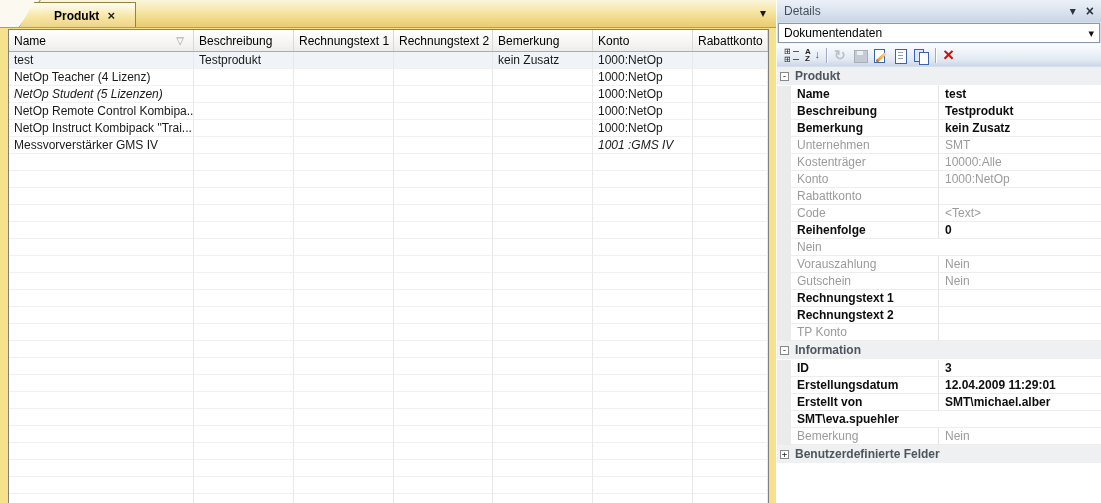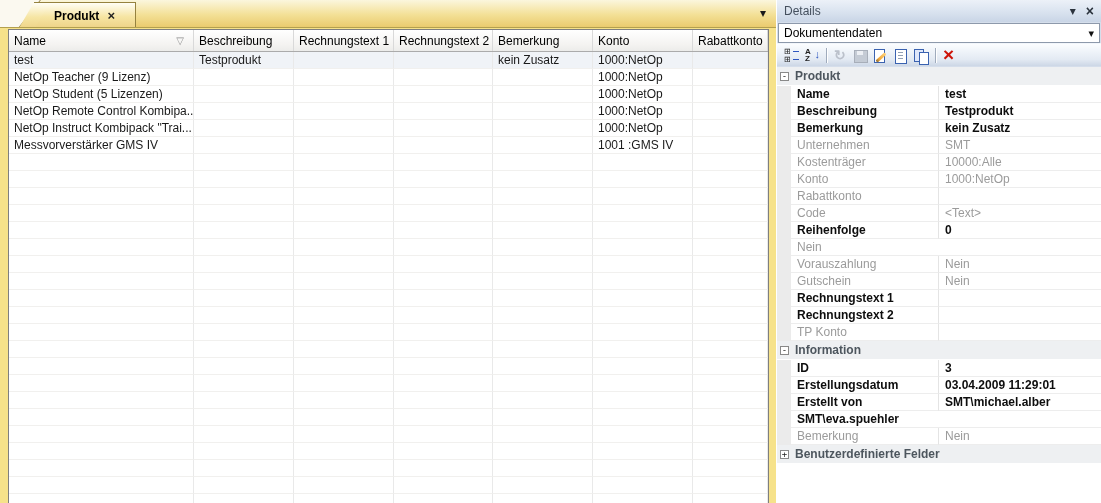--- a/index.html
+++ b/index.html
@@ -115,30 +115,30 @@
             <div class="tr selected">
               <div class="td" style="width: 185px;">test</div>
               <div class="td" style="width: 100px;">Testprodukt</div>
               <div class="td" style="width: 100px;"></div>
               <div class="td" style="width: 99px;"></div>
               <div class="td" style="width: 100px;">kein Zusatz</div>
               <div class="td" style="width: 100px;">1000:NetOp</div>
               <div class="td fill" style="width: 76px;"></div>
             </div>
             <div class="tr">
-              <div class="td" style="width: 185px;">NetOp Teacher (9 Lizenz)</div>
+              <div class="td" style="width: 185px;">NetOp Teacher (4 Lizenz)</div>
               <div class="td" style="width: 100px;"></div>
               <div class="td" style="width: 100px;"></div>
               <div class="td" style="width: 99px;"></div>
               <div class="td" style="width: 100px;"></div>
               <div class="td" style="width: 100px;">1000:NetOp</div>
               <div class="td fill" style="width: 76px;"></div>
             </div>
             <div class="tr">
-              <div class="td" style="width: 185px;">NetOp Student (5 Lizenzen)</div>
+              <div class="td" style="width: 185px; font-style: italic;">NetOp Student (5 Lizenzen)</div>
               <div class="td" style="width: 100px;"></div>
               <div class="td" style="width: 100px;"></div>
               <div class="td" style="width: 99px;"></div>
               <div class="td" style="width: 100px;"></div>
               <div class="td" style="width: 100px;">1000:NetOp</div>
               <div class="td fill" style="width: 76px;"></div>
             </div>
             <div class="tr">
               <div class="td" style="width: 185px;">NetOp Remote Control Kombipa...</div>
               <div class="td" style="width: 100px;"></div>
@@ -156,21 +156,21 @@
               <div class="td" style="width: 100px;"></div>
               <div class="td" style="width: 100px;">1000:NetOp</div>
               <div class="td fill" style="width: 76px;"></div>
             </div>
             <div class="tr">
               <div class="td" style="width: 185px;">Messvorverstärker GMS IV</div>
               <div class="td" style="width: 100px;"></div>
               <div class="td" style="width: 100px;"></div>
               <div class="td" style="width: 99px;"></div>
               <div class="td" style="width: 100px;"></div>
-              <div class="td" style="width: 100px;">1001 :GMS IV</div>
+              <div class="td" style="width: 100px; font-style: italic;">1001 :GMS IV</div>
               <div class="td fill" style="width: 76px;"></div>
             </div>
             <div class="tr">
               <div class="td" style="width: 185px;"></div>
               <div class="td" style="width: 100px;"></div>
               <div class="td" style="width: 100px;"></div>
               <div class="td" style="width: 99px;"></div>
               <div class="td" style="width: 100px;"></div>
               <div class="td" style="width: 100px;"></div>
               <div class="td fill" style="width: 76px;"></div>
@@ -466,21 +466,21 @@
           <span class="pg-cat-label">Information</span>
         </div>
         <div class="pg-row em">
           <span class="pg-gutter"></span>
           <div class="pg-label">ID</div>
           <div class="pg-value">3</div>
         </div>
         <div class="pg-row em">
           <span class="pg-gutter"></span>
           <div class="pg-label">Erstellungsdatum</div>
-          <div class="pg-value">03.04.2009 11:29:01</div>
+          <div class="pg-value">12.04.2009 11:29:01</div>
         </div>
         <div class="pg-row em">
           <span class="pg-gutter"></span>
           <div class="pg-label">Erstellt von</div>
           <div class="pg-value">SMT\michael.alber</div>
         </div>
         <div class="pg-row em">
           <span class="pg-gutter"></span>
           <div class="pg-value">SMT\eva.spuehler</div>
         </div>

